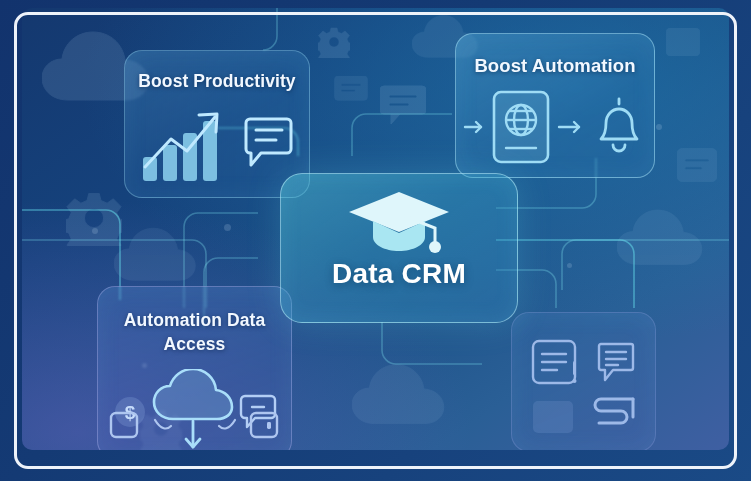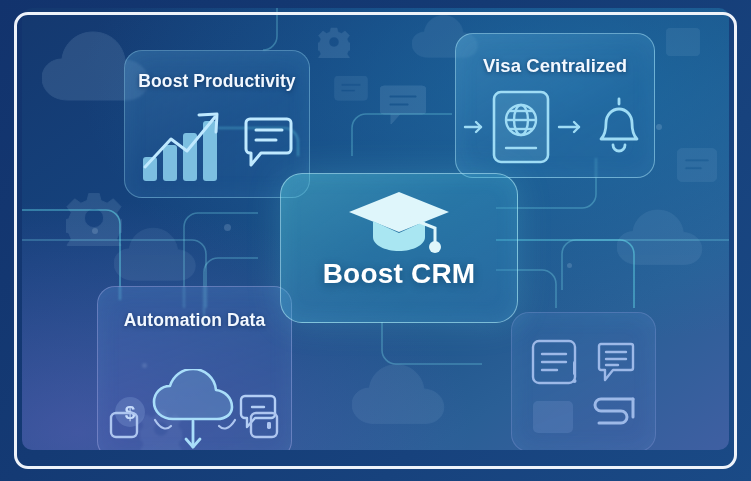--- a/index.html
+++ b/index.html
@@ -261,21 +261,21 @@
           <g fill="none" stroke="#bfe9ff" stroke-width="3" stroke-linejoin="round">
             <path d="M12 4h36a4 4 0 0 1 4 4v26a4 4 0 0 1-4 4H22l-10 12V38h-1a4 4 0 0 1-4-4V8a4 4 0 0 1 4-4z"></path>
             <path d="M17 15h26" stroke-linecap="round"></path>
             <path d="M17 25h20" stroke-linecap="round"></path>
           </g>
         </svg>
       </div>
     </div>
 
     <div class="card" id="card-visa">
-      <div class="card-title">Visa Centralized</div>
+      <div class="card-title">Boost Automation</div>
       <div class="icon-row" style="top:56px; gap:7px;">
         <svg class="gfx" width="22" height="20" viewBox="0 0 22 20">
           <g fill="none" stroke="#9fdcf5" stroke-width="2.4" stroke-linecap="round" stroke-linejoin="round">
             <path d="M2 10h16"></path>
               <path d="M13 5l5 5-5 5"></path>
           </g>
         </svg>
         <svg class="gfx" width="58" height="74" viewBox="0 0 58 74">
           <rect x="2" y="2" width="54" height="70" rx="7" fill="rgba(150,220,245,0.16)" stroke="#9fdcf5" stroke-width="2.6"></rect>
           <g fill="none" stroke="#9fdcf5" stroke-width="2.4">
@@ -298,20 +298,21 @@
             <path d="M29 4v5"></path>
             <path d="M11 44c4-4 5-8 5-16 0-8 6-14 13-14s13 6 13 14c0 8 1 12 5 16z"></path>
             <path d="M23 50a6 6 0 0 0 12 0"></path>
           </g>
         </svg>
       </div>
     </div>
 
     <div class="card" id="card-data">
       <div class="card-title">Automation Data</div>
+      <div class="card-title" style="top:46px;">Access</div>
       <div class="icon-row" style="top:82px; gap:4px;">
         <svg class="gfx" width="34" height="34" viewBox="0 0 34 34">
           <circle cx="17" cy="17" r="15" fill="rgba(170,200,245,0.20)"></circle>
           <text x="17" y="24" text-anchor="middle" font-family="Liberation Sans, sans-serif" font-size="19" font-weight="700" fill="#c6dcfb">$</text>
         </svg>
         <svg class="gfx" width="84" height="86" viewBox="0 0 84 86">
           <path d="M22 50 C10 50 3 42 3 33 C3 24 10 17 19 17 C22 7 31 0 42 0 C54 0 64 9 65 21 C74 22 81 29 81 38 C81 45 75 50 66 50 Z" fill="rgba(150,210,245,0.22)" stroke="#a9defa" stroke-width="2.6" stroke-linejoin="round"></path>
           <g fill="none" stroke="#a9defa" stroke-width="2.8" stroke-linecap="round" stroke-linejoin="round">
             <path d="M42 52v26"></path>
               <path d="M35 70l7 8 7-8"></path>
@@ -380,19 +381,19 @@
 
     <div id="card-hero">
       <svg id="hero-icon" class="gfx" width="104" height="66" viewBox="0 0 104 66">
         <path d="M52 2 L102 22 L52 42 L2 22 Z" fill="#dff6fb"></path>
         <path d="M26 31 v16 c0 8 12 14 26 14 s26-6 26-14 V31 L52 43 Z" fill="#a9e6f2"></path>
         <g stroke="#dff6fb" stroke-width="3" stroke-linecap="round" fill="none">
           <path d="M52 24 L88 38 v16"></path>
         </g>
         <circle cx="88" cy="57" r="6" fill="#dff6fb"></circle>
       </svg>
-      <div id="hero-title">Boost CRM</div>
+      <div id="hero-title">Data CRM</div>
     </div>
 
   </div>
 
   <div id="frame-border"></div>
 </div>
 
 </body></html>

